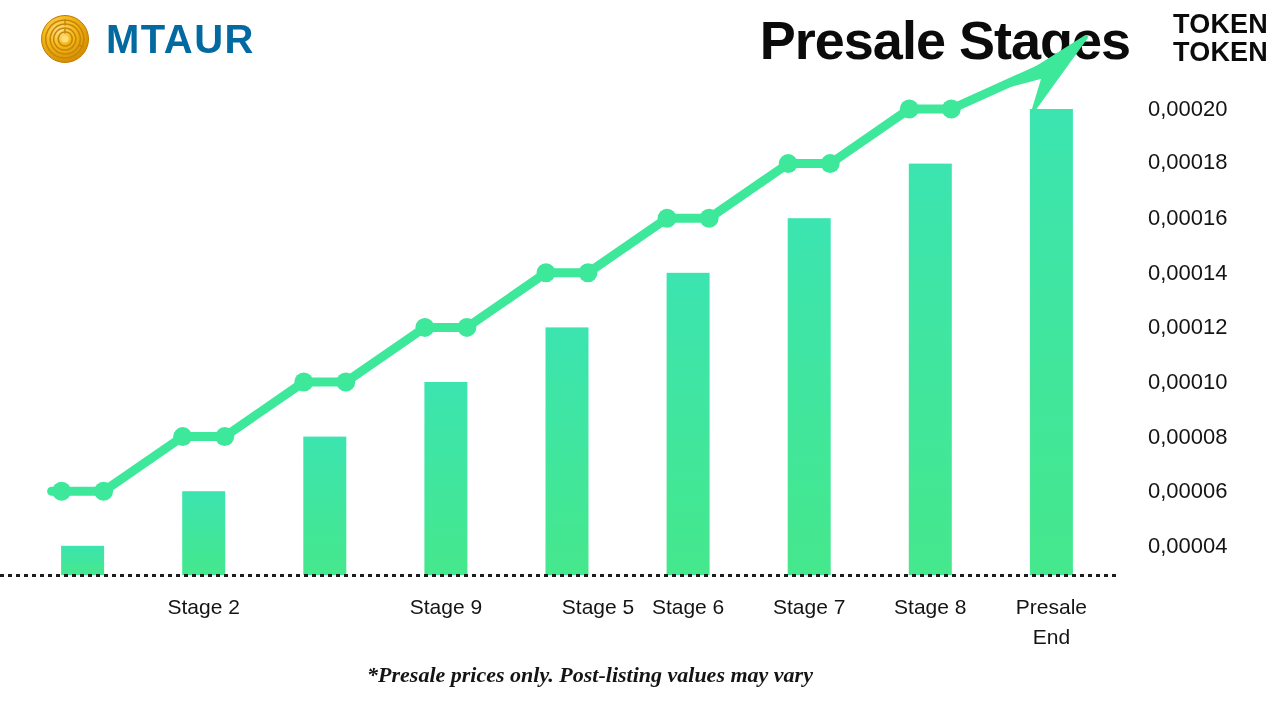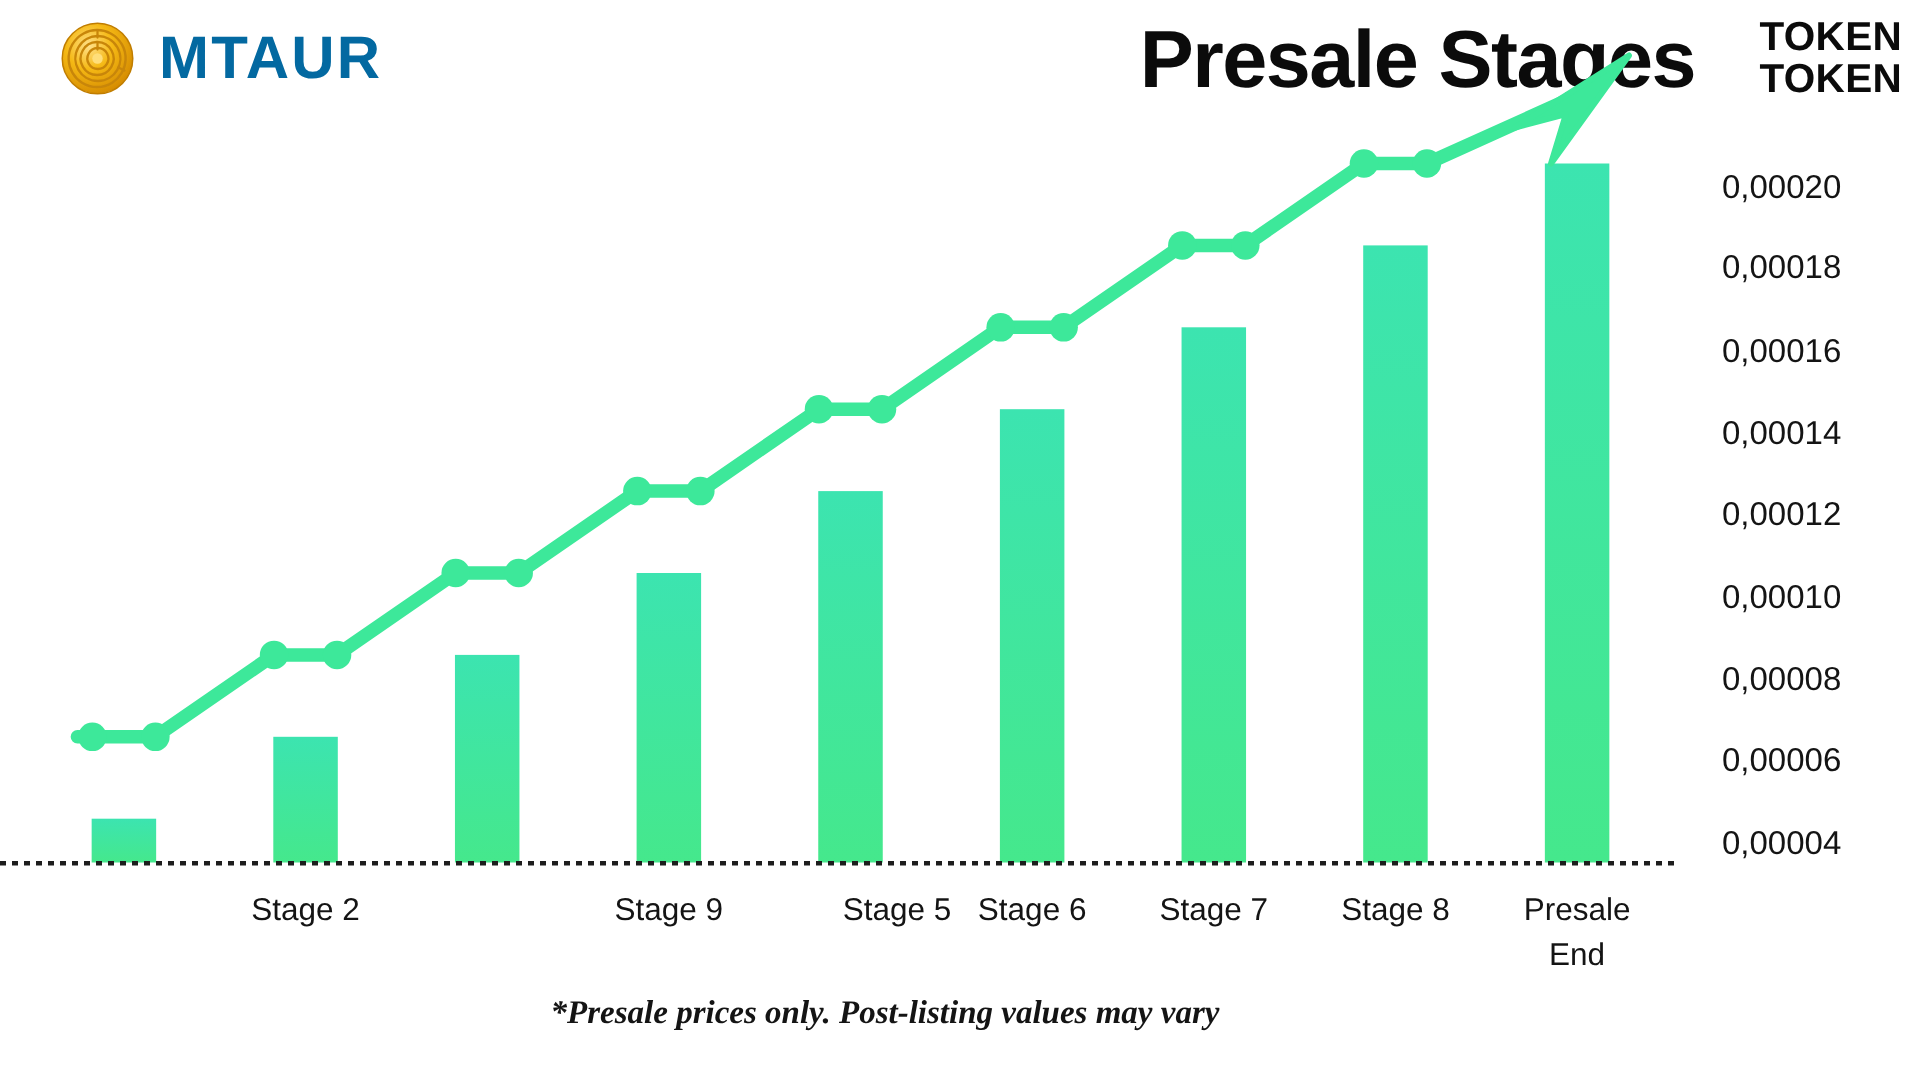--- a/index.html
+++ b/index.html
@@ -96,21 +96,20 @@
   .y-tick {
     position: absolute;
     left: 0;
     width: 112px;
     text-align: left;
     font-family: "Liberation Sans", sans-serif;
     font-size: 22px;
     color: #141414;
     white-space: nowrap;
     transform: translateY(-50%);
-    margin-top: 16px;
   }
 
   
   .x-axis {
     position: absolute;
     left: 0;
     top: 592px;
     width: 1130px;
     height: 70px;
   }

